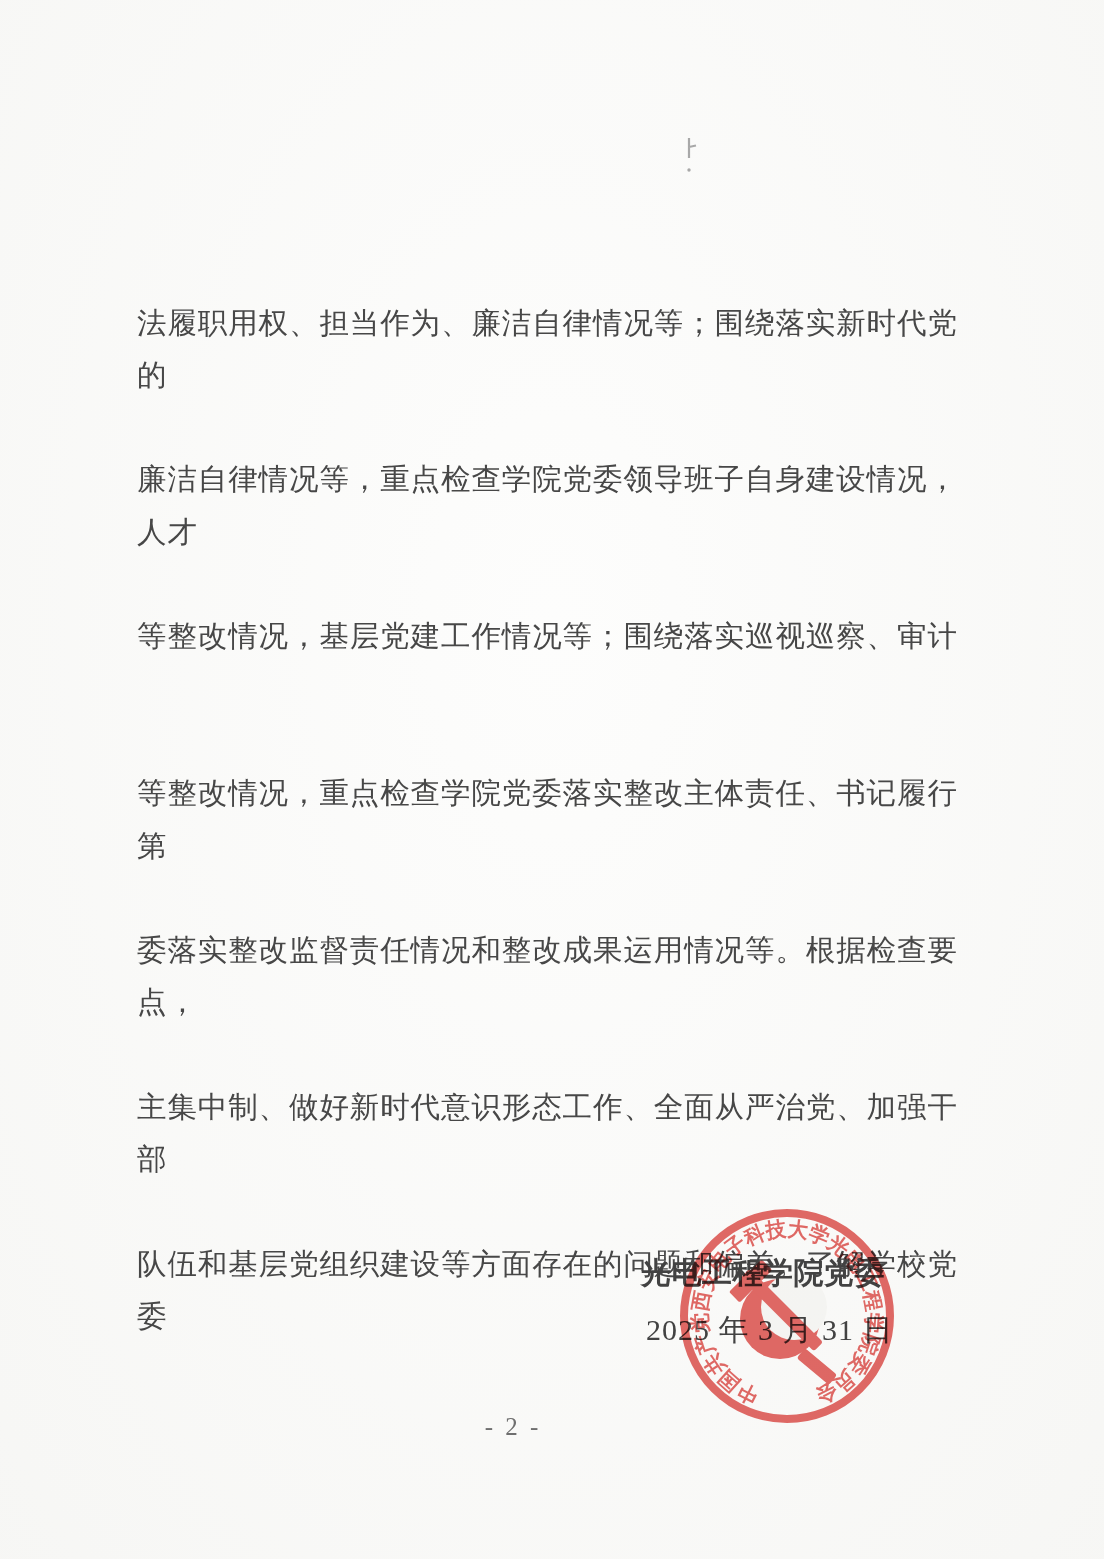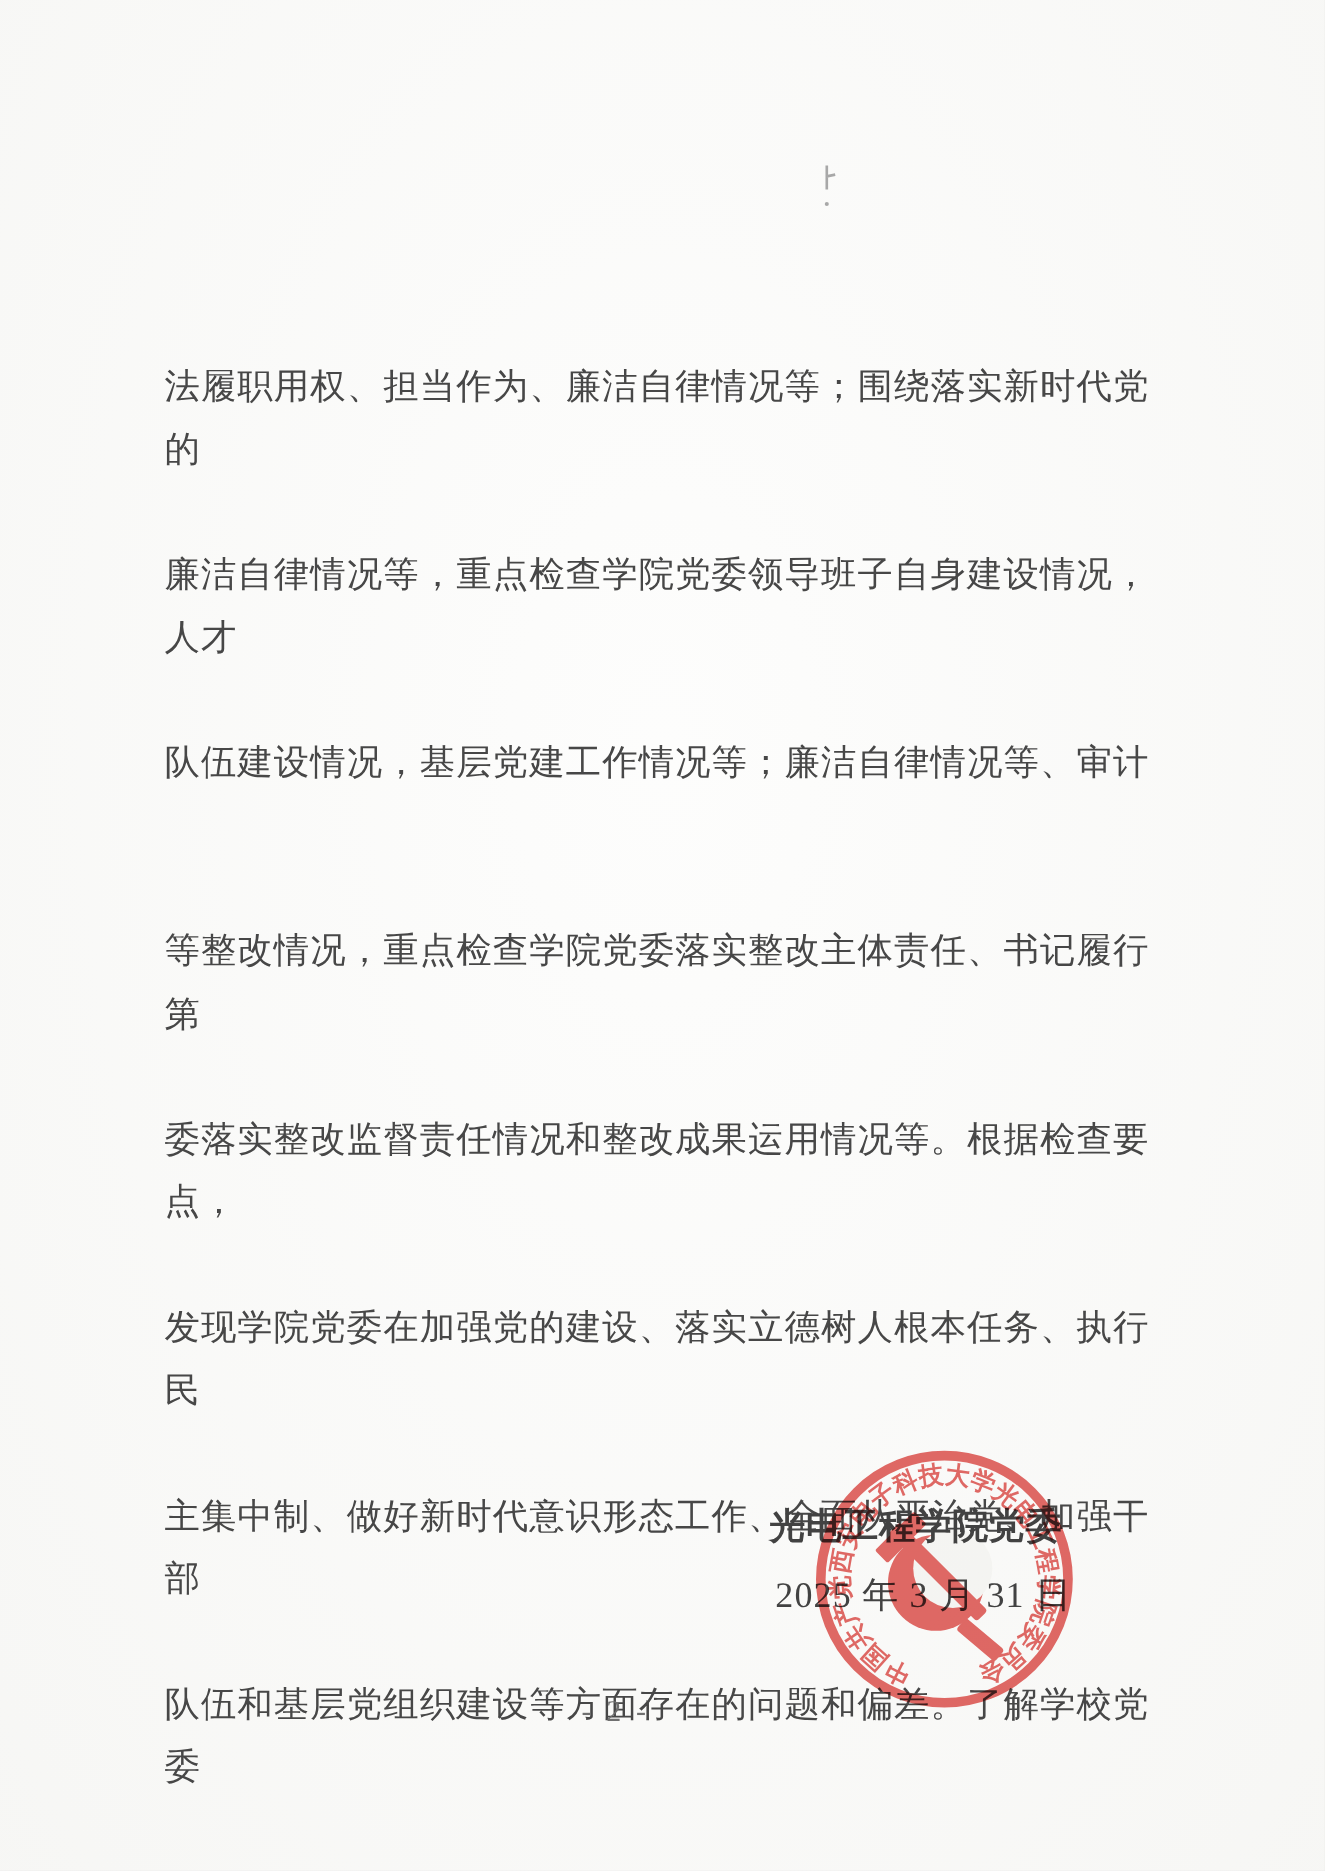--- a/index.html
+++ b/index.html
@@ -46,24 +46,23 @@
 <div class="page">
 
   <svg class="scan-artifact" width="30" height="52" viewBox="0 0 30 52">
     <path d="M9 4 L9 24 M9 13 L16 11.5" stroke="#8d8d8d" stroke-width="2.2" fill="none"></path>
     <circle cx="9" cy="36" r="1.7" fill="#8d8d8d"></circle>
   </svg>
 
   <div class="body-text">
     <div class="ln">法履职用权、担当作为、廉洁自律情况等；围绕落实新时代党的</div>
     <div class="ln">廉洁自律情况等，重点检查学院党委领导班子自身建设情况，人才</div>
-    <div class="ln">队伍建设情况，基层党建工作情况等；廉洁自律情况等、审计</div>
+    <div class="ln">等整改情况，基层党建工作情况等；围绕落实巡视巡察、审计</div>
     <div class="ln">等整改情况，重点检查学院党委落实整改主体责任、书记履行第</div>
     <div class="ln">委落实整改监督责任情况和整改成果运用情况等。根据检查要点，</div>
-    <div class="ln">发现学院党委在加强党的建设、落实立德树人根本任务、执行民</div>
     <div class="ln">主集中制、做好新时代意识形态工作、全面从严治党、加强干部</div>
     <div class="ln">队伍和基层党组织建设等方面存在的问题和偏差。了解学校党委</div>
     
     
     
     
     
     
     
     

